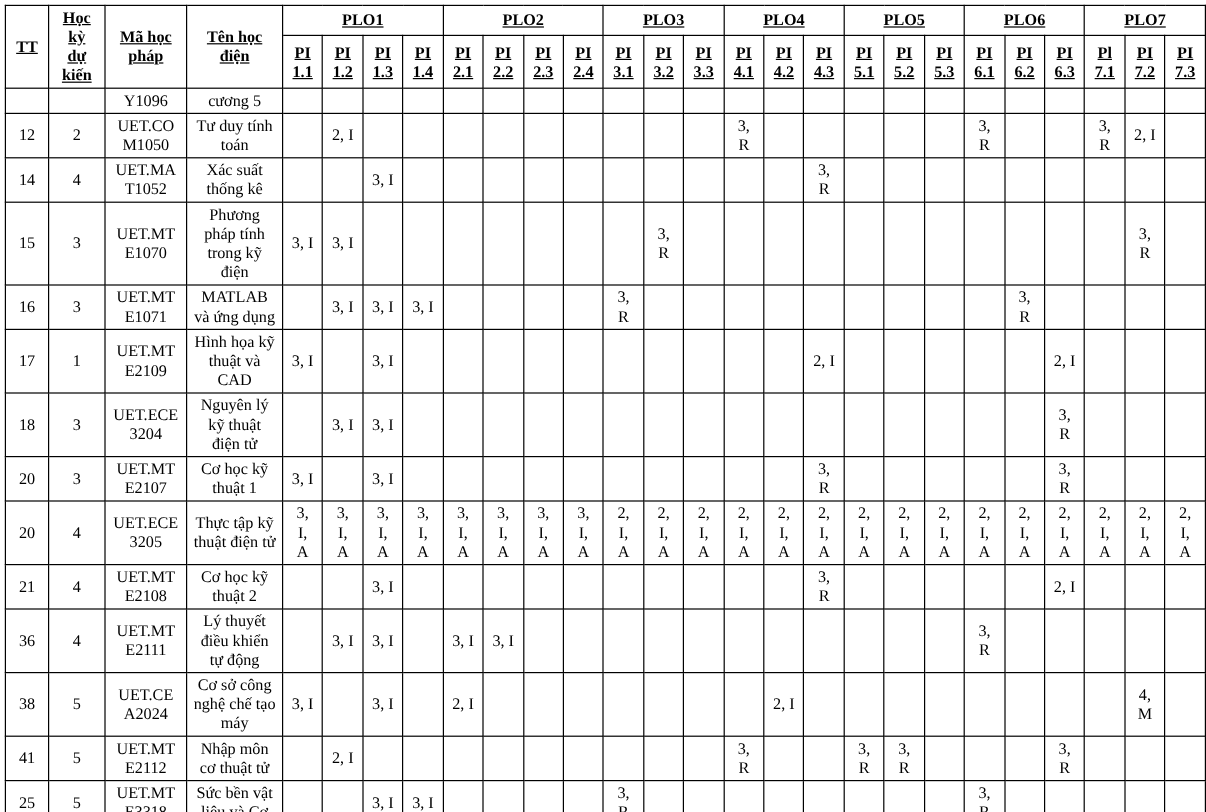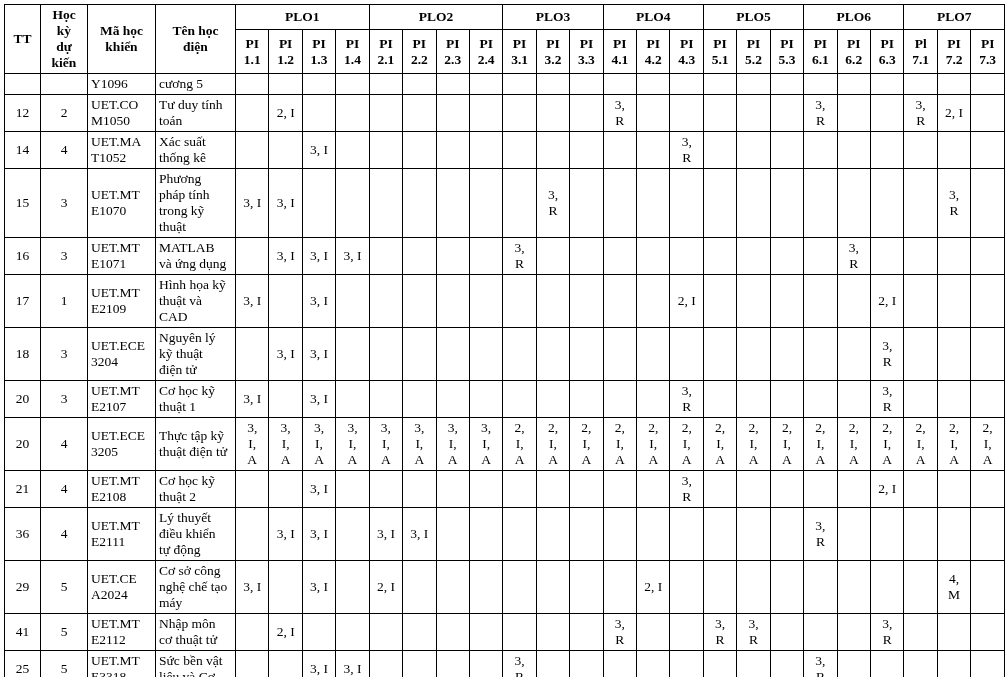--- a/index.html
+++ b/index.html
@@ -28,26 +28,27 @@
     font-size: 13.5px;
     line-height: 16px;
     vertical-align: middle;
     text-align: center;
     white-space: pre-line;
     overflow: hidden;
     padding: 2px 1px;
   }
   table.matrix th {
     font-weight: bold;
+    text-decoration: underline;
   }
   table.matrix th.plo {
     height: 20px;
   }
   table.matrix td.l {
-    text-align: left;
+    text-align: center;
     padding: 2px 3px;
   }
   table.matrix td.c {
     text-align: center;
   }
 </style>
 </head>
 <body>
 
 <div class="page">
@@ -59,21 +60,21 @@
       <col style="width:80px">
     </colgroup>
     <thead>
       <tr id="hrow1">
           <th rowspan="2" class="fixed">TT</th>
           <th rowspan="2" class="fixed">Học
 kỳ
 dự
 kiến</th>
           <th rowspan="2" class="fixed">Mã học
-khiển</th>
+pháp</th>
           <th rowspan="2" class="fixed">Tên học
 điện</th>
           <th colspan="4" class="plo">PLO1</th>
           <th colspan="4" class="plo">PLO2</th>
           <th colspan="3" class="plo">PLO3</th>
           <th colspan="3" class="plo">PLO4</th>
           <th colspan="3" class="plo">PLO5</th>
           <th colspan="3" class="plo">PLO6</th>
           <th colspan="3" class="plo">PLO7</th>
         </tr>
@@ -223,21 +224,21 @@
           <td class="c pi"></td>
         </tr>
         <tr>
           <td class="c">15</td>
           <td class="c">3</td>
           <td class="l">UET.MT
 E1070</td>
           <td class="l">Phương
 pháp tính
 trong kỹ
-thuật</td>
+điện</td>
           <td class="c pi">3, I</td>
           <td class="c pi">3, I</td>
           <td class="c pi"></td>
           <td class="c pi"></td>
           <td class="c pi"></td>
           <td class="c pi"></td>
           <td class="c pi"></td>
           <td class="c pi"></td>
           <td class="c pi"></td>
           <td class="c pi">3,
@@ -524,21 +525,21 @@
           <td class="c pi"></td>
           <td class="c pi">3,
 R</td>
           <td class="c pi"></td>
           <td class="c pi"></td>
           <td class="c pi"></td>
           <td class="c pi"></td>
           <td class="c pi"></td>
         </tr>
         <tr>
-          <td class="c">29</td>
+          <td class="c">38</td>
           <td class="c">5</td>
           <td class="l">UET.CE
 A2024</td>
           <td class="l">Cơ sở công
 nghệ chế tạo
 máy</td>
           <td class="c pi">3, I</td>
           <td class="c pi"></td>
           <td class="c pi">3, I</td>
           <td class="c pi"></td>

